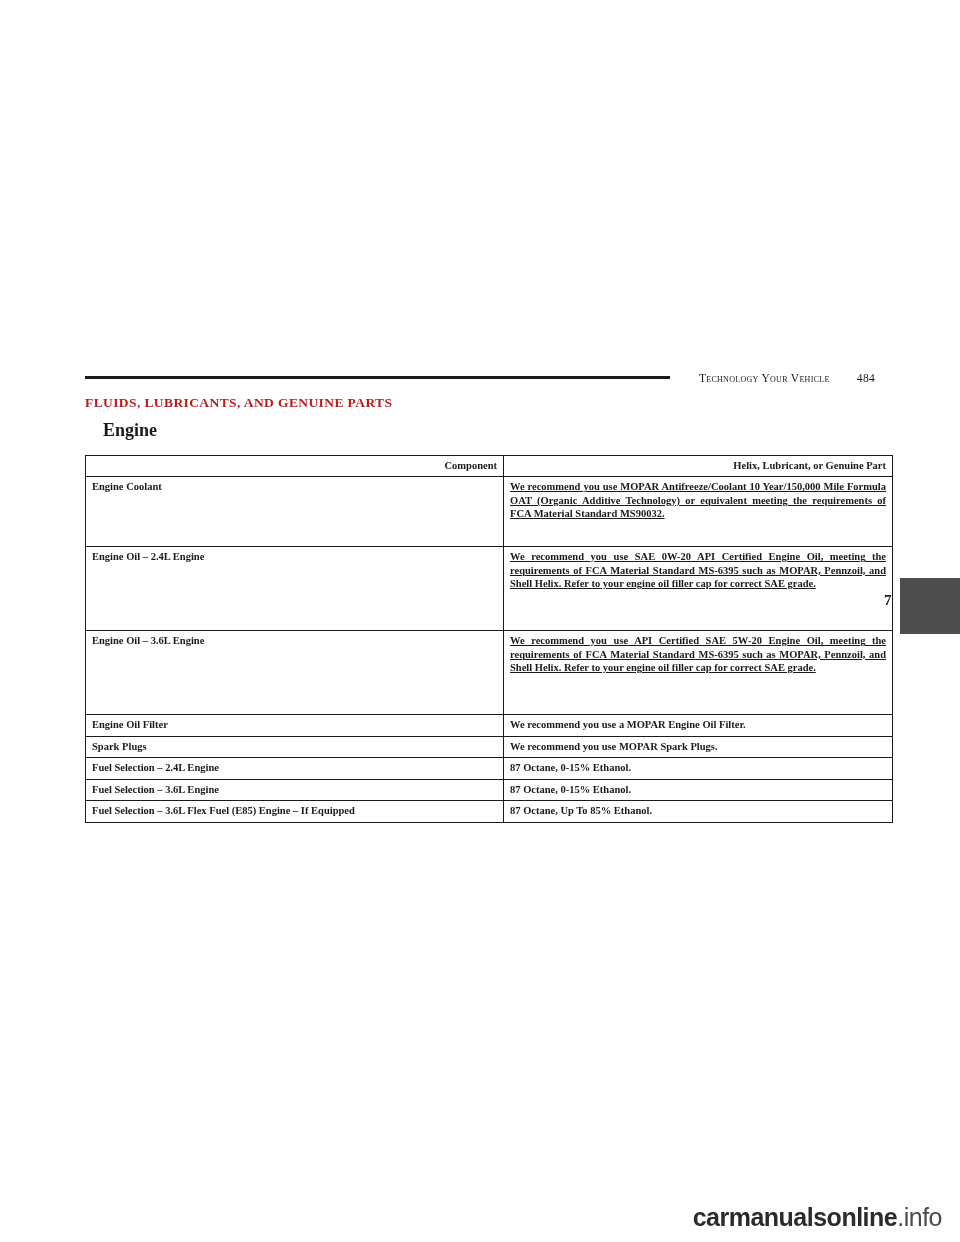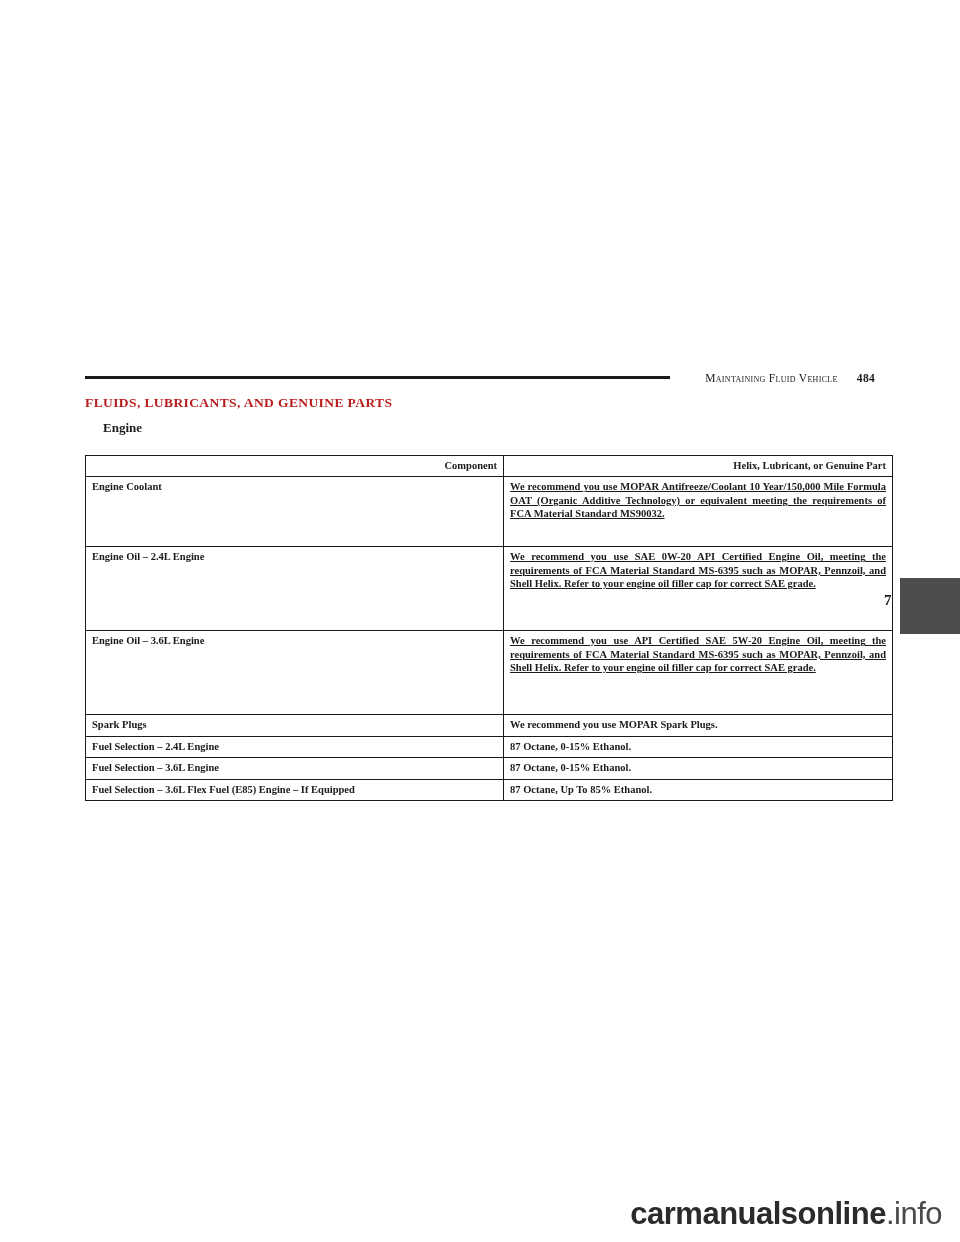--- a/index.html
+++ b/index.html
@@ -45,40 +45,40 @@
     right: 0;
     top: 0;
     font-size: 11.5px;
     font-variant: small-caps;
     letter-spacing: 0.3px;
     white-space: nowrap;
     color: #1a1a1a;
   }
   .header-page {
     display: inline-block;
-    margin-left: 16px;
-    font-weight: bold;
+    margin-left: 24px;
+    font-weight: normal;
   }
 
   
   .doc-title {
     position: absolute;
     left: 85px;
     top: 395px;
     font-size: 13.5px;
     font-weight: bold;
     font-variant: small-caps;
     letter-spacing: 0.4px;
     color: #b91c1c;
   }
   .section-title {
     position: absolute;
     left: 103px;
     top: 420px;
-    font-size: 13px;
+    font-size: 18px;
     font-weight: bold;
     color: #1a1a1a;
   }
 
   
   .table-wrap {
     position: absolute;
     left: 85px;
     top: 455px;
     width: 807px;
@@ -133,37 +133,37 @@
     font-weight: bold;
     color: #1a1a1a;
   }
 
   
   .watermark {
     position: absolute;
     right: 18px;
     bottom: 10px;
     font-family: "Liberation Sans", sans-serif;
-    font-size: 31px;
+    font-size: 25px;
     letter-spacing: -0.5px;
     color: #2b2b2b;
     white-space: nowrap;
   }
   .watermark .wm-bold { font-weight: bold; }
   .watermark .wm-light { font-weight: normal; color: #4a4a4a; }
 </style>
 </head>
 <body>
 
 <div class="page">
 
   <div class="header">
     <div class="header-rule"></div>
     <div class="header-text">
-      <span>Maintaining Fluid Vehicle</span>
+      <span>Technology Your Vehicle</span>
       <span class="header-page">484</span>
     </div>
   </div>
 
   <div class="doc-title">FLUIDS, LUBRICANTS, AND GENUINE PARTS</div>
   <div class="section-title">Engine</div>
 
   <div class="chapter-tab"></div>
   <div class="chapter-number">7</div>
 
@@ -186,20 +186,24 @@
         </tr>
         <tr class="r-oil24">
           <td>Engine Oil – 2.4L Engine</td>
           <td class="just">We recommend you use SAE 0W-20 API Certified Engine Oil, meeting the requirements of FCA Material Standard MS-6395 such as MOPAR, Pennzoil, and Shell Helix. Refer to your engine oil filler cap for correct SAE grade.</td>
         </tr>
         <tr class="r-oil36">
           <td>Engine Oil – 3.6L Engine</td>
           <td class="just">We recommend you use API Certified SAE 5W-20 Engine Oil, meeting the requirements of FCA Material Standard MS-6395 such as MOPAR, Pennzoil, and Shell Helix. Refer to your engine oil filler cap for correct SAE grade.</td>
         </tr>
         <tr class="r-one">
+          <td>Engine Oil Filter</td>
+          <td>We recommend you use a MOPAR Engine Oil Filter.</td>
+        </tr>
+        <tr class="r-one">
           <td>Spark Plugs</td>
           <td>We recommend you use MOPAR Spark Plugs.</td>
         </tr>
         <tr class="r-one">
           <td>Fuel Selection – 2.4L Engine</td>
           <td>87 Octane, 0-15% Ethanol.</td>
         </tr>
         <tr class="r-one">
           <td>Fuel Selection – 3.6L Engine</td>
           <td>87 Octane, 0-15% Ethanol.</td>

